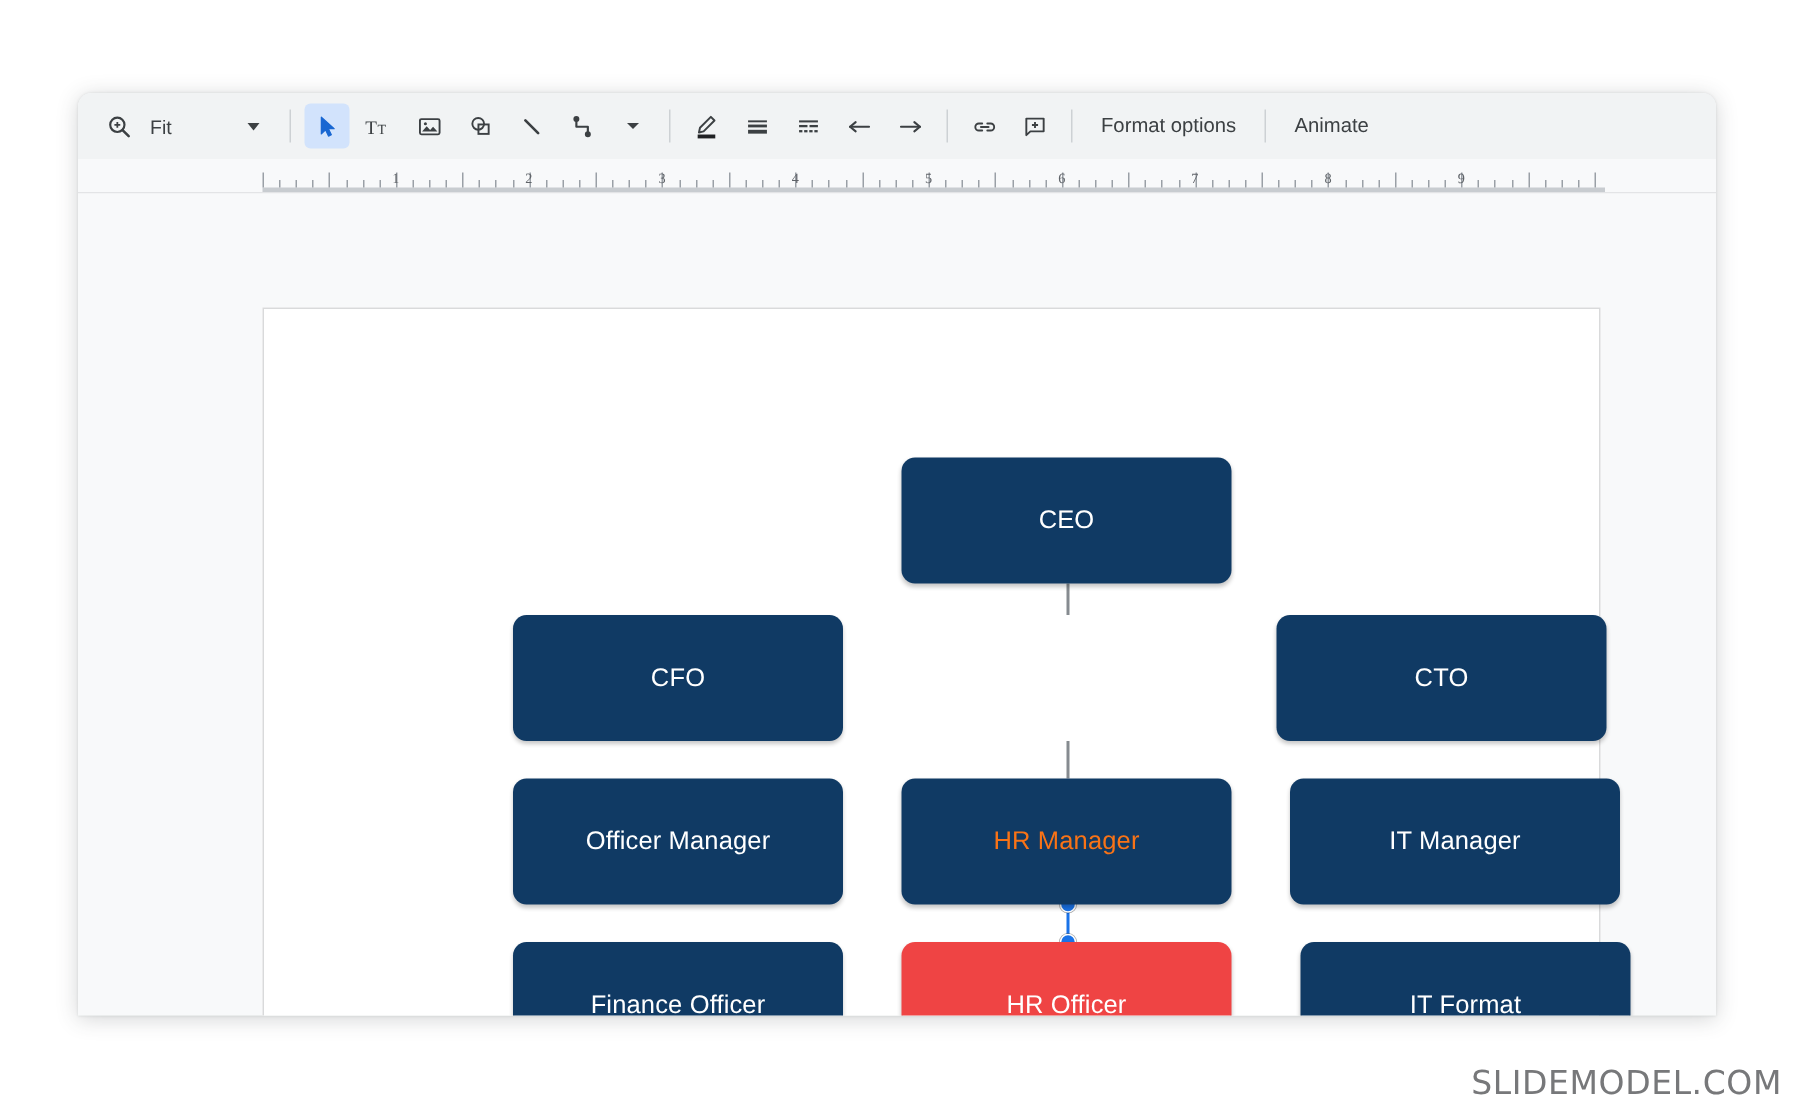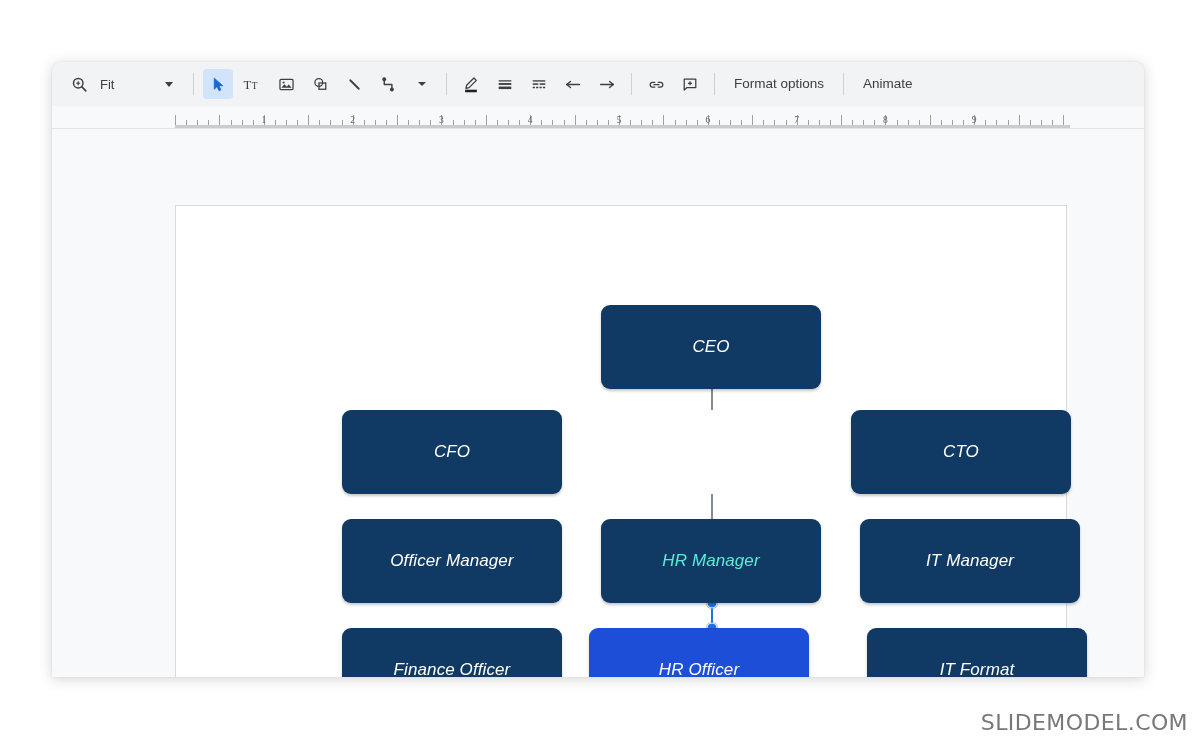--- a/index.html
+++ b/index.html
@@ -160,21 +160,20 @@
     background: #103a64;
     border-radius: 9px;
     color: #ffffff;
     display: flex;
     align-items: center;
     justify-content: center;
     font-size: 17px;
     letter-spacing: 0.1px;
     box-shadow: 0 2px 3px rgba(0,0,0,0.22);
     box-sizing: border-box;
-    font-style: italic;
   }
   .connector {
     position: absolute;
     width: 1.6px;
     background: #868b90;
   }
   .connector.selected {
     background: #1a73e8;
     width: 2px;
   }
@@ -442,24 +441,24 @@
 
     <div class="connector" style="left: 535px; top: 183px; height: 21px;"></div>
         <div class="connector" style="left: 535px; top: 288px; height: 25px;"></div>
         <div class="connector selected" style="left: 535px; top: 397px; height: 25px;"></div>
         <div class="handle" style="left: 536px; top: 397px;"></div>
         <div class="handle" style="left: 536px; top: 422px;"></div>
         <div class="node" style="left: 425px; top: 99px; width: 220px; height: 84px; background: rgb(16, 58, 100); color: rgb(255, 255, 255);">CEO</div>
         <div class="node" style="left: 166px; top: 204px; width: 220px; height: 84px; background: rgb(16, 58, 100); color: rgb(255, 255, 255);">CFO</div>
         <div class="node" style="left: 675px; top: 204px; width: 220px; height: 84px; background: rgb(16, 58, 100); color: rgb(255, 255, 255);">CTO</div>
         <div class="node" style="left: 166px; top: 313px; width: 220px; height: 84px; background: rgb(16, 58, 100); color: rgb(255, 255, 255);">Officer Manager</div>
-        <div class="node" style="left: 425px; top: 313px; width: 220px; height: 84px; background: rgb(16, 58, 100); color: #5eead4;">HR Manager</div>
+        <div class="node" style="left: 425px; top: 313px; width: 220px; height: 84px; background: rgb(16, 58, 100); color: #f97316;">HR Manager</div>
         <div class="node" style="left: 684px; top: 313px; width: 220px; height: 84px; background: rgb(16, 58, 100); color: rgb(255, 255, 255);">IT Manager</div>
         <div class="node" style="left: 166px; top: 422px; width: 220px; height: 84px; background: rgb(16, 58, 100); color: rgb(255, 255, 255);">Finance Officer</div>
-        <div class="node" style="left: 413px; top: 422px; width: 220px; height: 84px; background: #1d4ed8; color: rgb(255, 255, 255);">HR Officer</div>
+        <div class="node" style="left: 425px; top: 422px; width: 220px; height: 84px; background: #ef4444; color: rgb(255, 255, 255);">HR Officer</div>
         <div class="node" style="left: 691px; top: 422px; width: 220px; height: 84px; background: rgb(16, 58, 100); color: rgb(255, 255, 255);">IT Format</div>
       </div>
 
   </div>
 
 </div>
 
 <div id="watermark">SLIDEMODEL.COM</div>
 
 </body></html>

